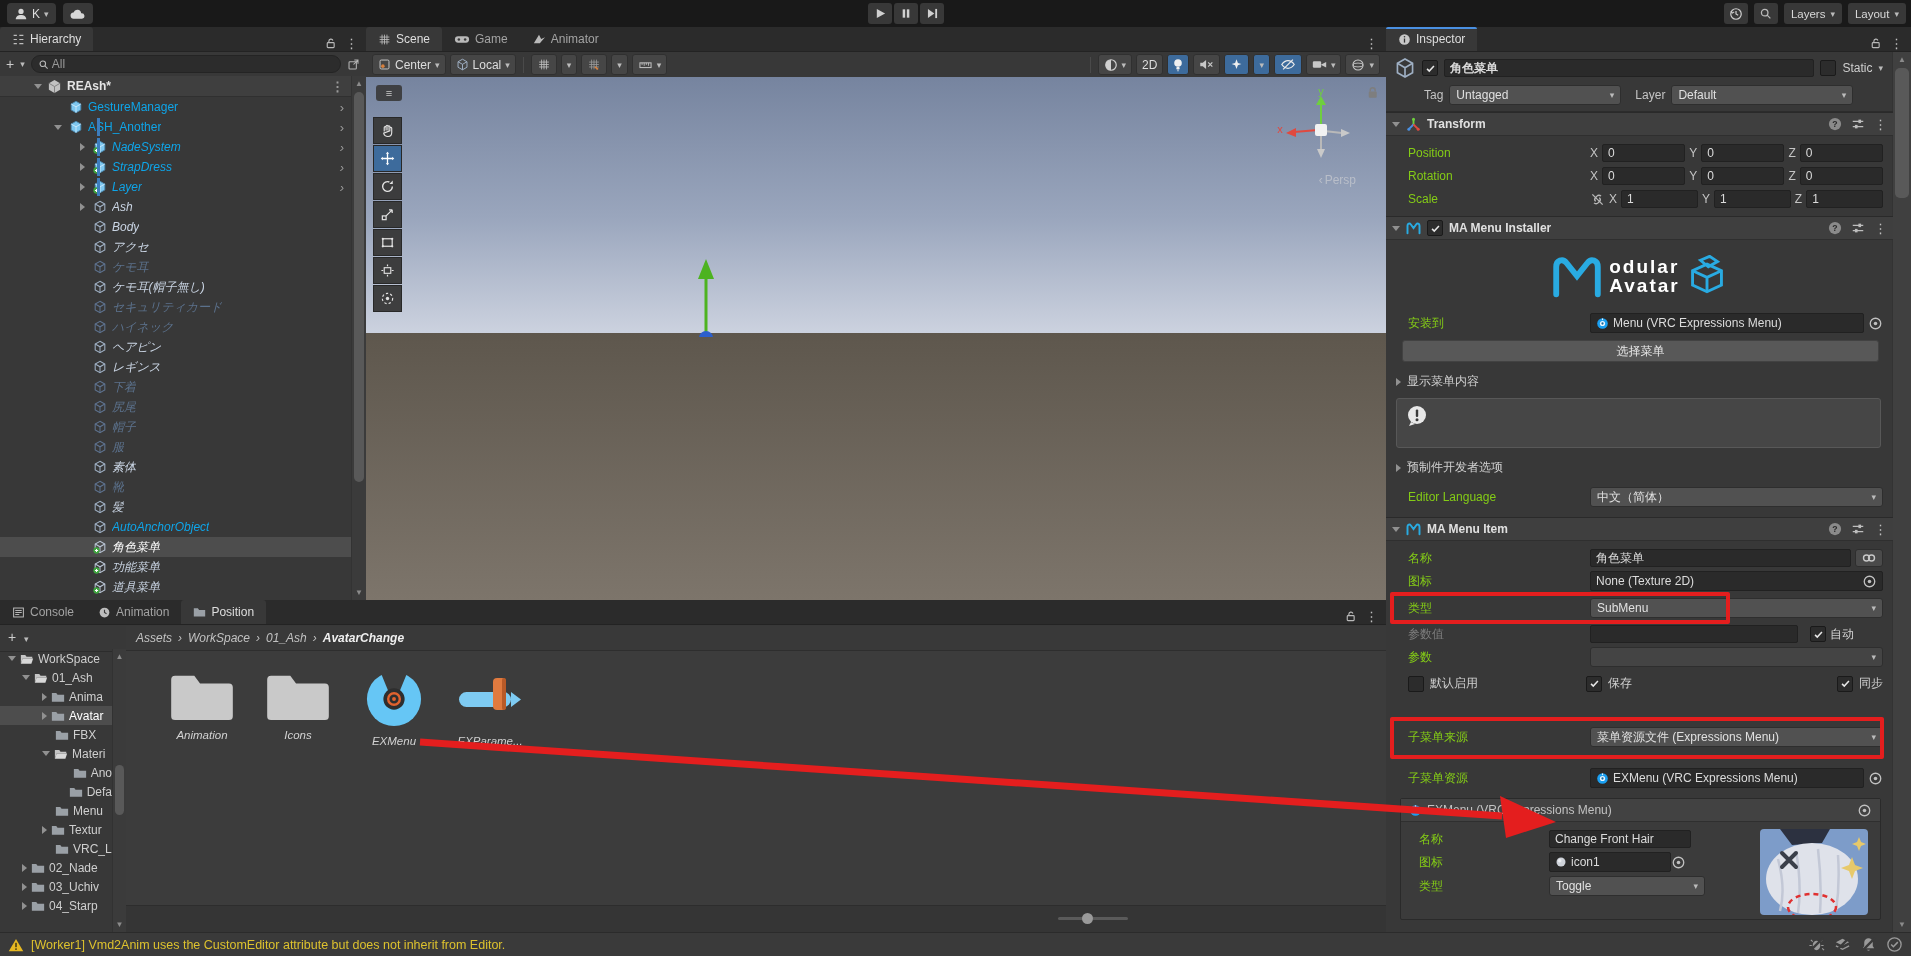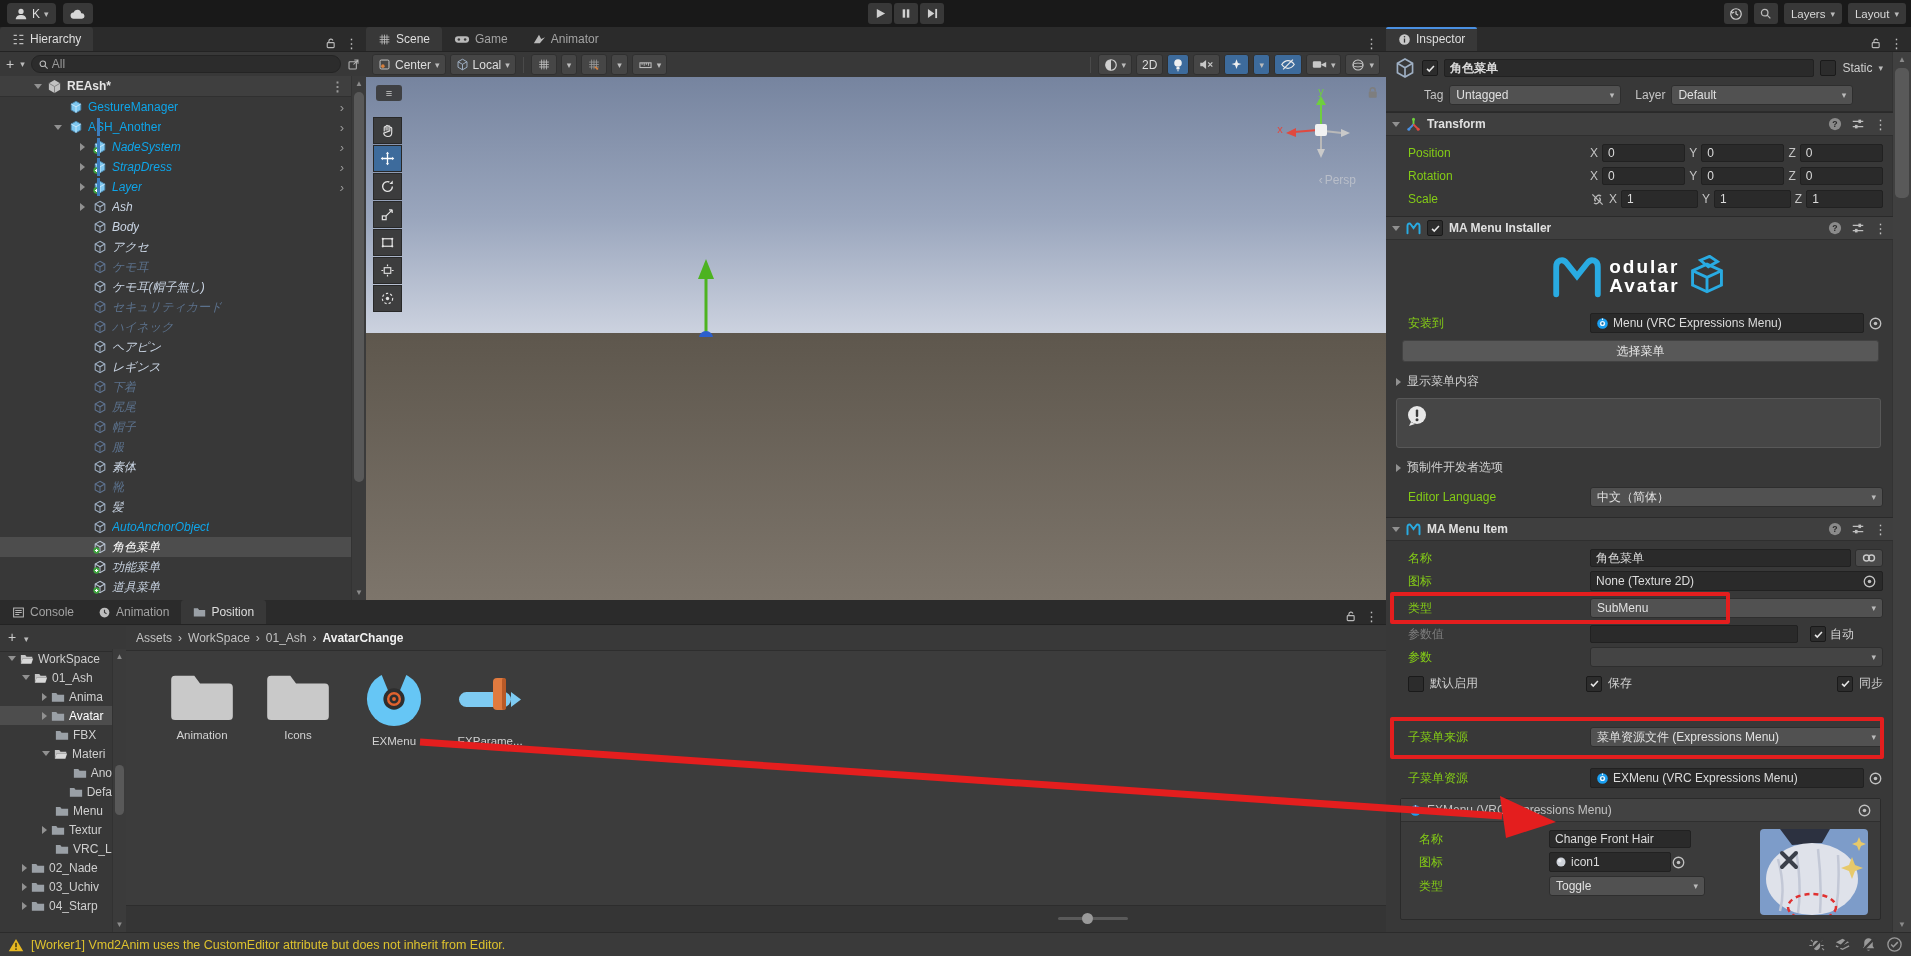--- a/index.html
+++ b/index.html
@@ -97,21 +97,21 @@
   .rbox{position:absolute;border:4px solid #e41e1e;border-radius:2px;pointer-events:none;z-index:40;}
 
   
   #bottom{position:absolute;left:0;top:600px;width:1386px;height:332px;background:#383838;overflow:hidden;}
   .ptools{position:relative;height:26px;border-bottom:1px solid #2c2c2c;}
   .ptree{position:absolute;left:0;top:49px;bottom:0;width:112px;overflow:hidden;}
   .prow{height:19px;display:flex;align-items:center;gap:4px;color:#cfcfcf;white-space:nowrap;}
   .prow.sel{background:#4d4d4d;color:#fff;}
   .prow.pd0{padding-left:8px;}.prow.pd1{padding-left:22px;}.prow.pd2{padding-left:42px;}.prow.pd3{padding-left:60px;}
   .ptscroll{position:absolute;left:112px;top:49px;bottom:0;width:13px;background:#3b3b3b;border-left:1px solid #323232;border-right:1px solid #323232;}
-  .pcontent{position:absolute;left:126px;top:26px;right:0;bottom:0;background:#3c3c3c;}
+  .pcontent{position:absolute;left:126px;top:26px;right:0;bottom:0;background:#3c3c3c;font-style:italic;}
   .crumbs{height:24px;display:flex;align-items:center;gap:6px;padding:0 10px;background:#393939;border-bottom:1px solid #2e2e2e;color:#c2c2c2;}
   .crumb.last{color:#f0f0f0;font-weight:bold;}
   .files{position:absolute;left:36px;top:44px;display:flex;gap:16px;}
   .fcell{width:80px;display:flex;flex-direction:column;align-items:center;gap:7px;}
   .fcell .flabel{font-size:11.5px;color:#d2d2d2;text-align:center;white-space:nowrap;}
   .pfooter{position:absolute;left:0;right:0;bottom:0;height:26px;background:#353535;border-top:1px solid #2d2d2d;}
   .slider{position:absolute;right:258px;top:11px;width:70px;height:3px;background:#5a5a5a;border-radius:2px;}
   .knob{position:absolute;left:24px;top:-4px;width:11px;height:11px;border-radius:50%;background:#9a9a9a;}
 
   

